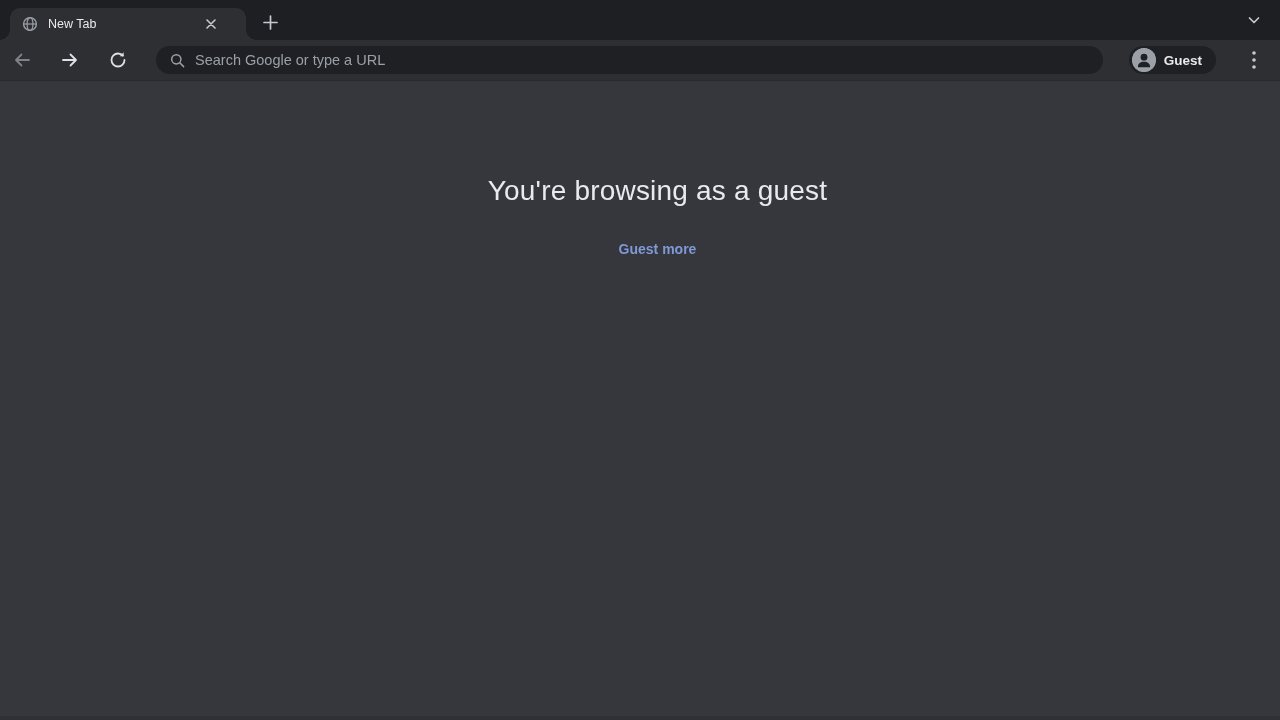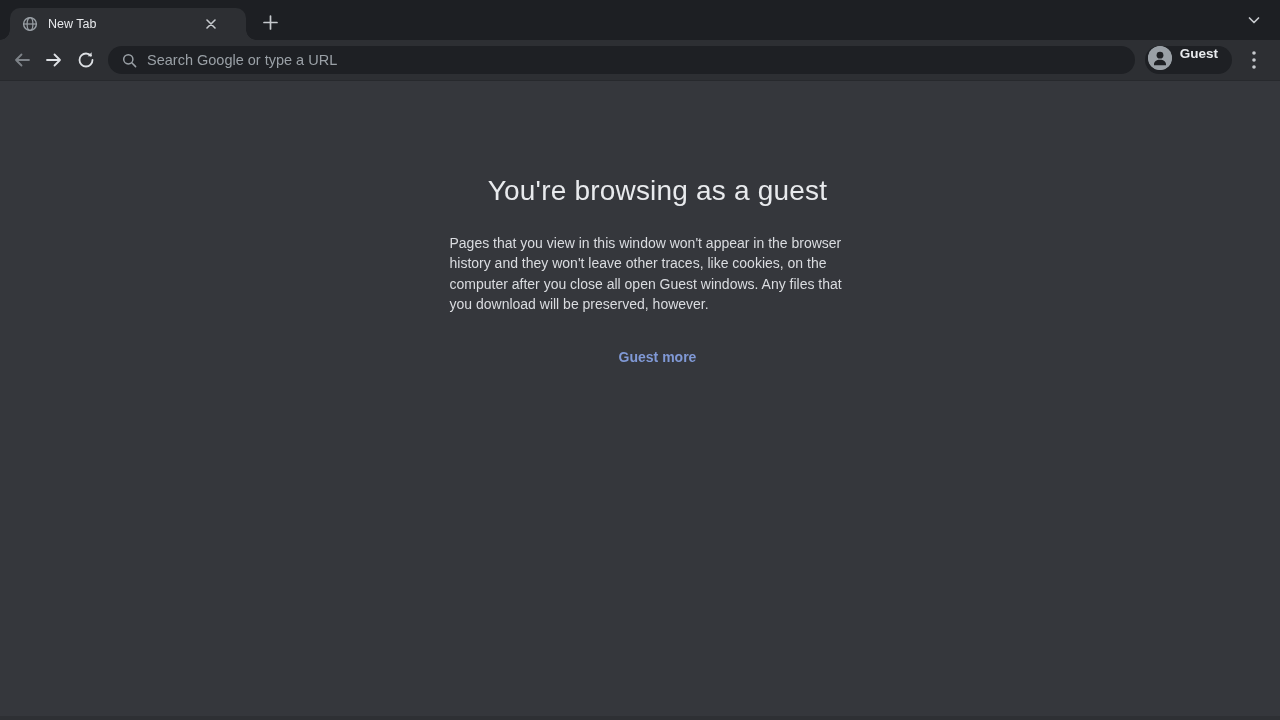--- a/index.html
+++ b/index.html
@@ -93,20 +93,21 @@
     cursor:pointer;
   }
   
   .toolbar{
     height:40px;
     background:var(--toolbar-bg);
     display:flex;
     align-items:center;
     padding:0 10px 0 6px;
     box-shadow:0 1px 0 rgba(0,0,0,.25);
+    gap:16px;
   }
   .nav-btn{
     width:32px;height:32px;
     border:none;background:transparent;
     display:flex;align-items:center;justify-content:center;
     border-radius:50%;
     cursor:pointer;
     flex:0 0 auto;
   }
   .omnibox{
@@ -127,21 +128,21 @@
     font-size:14.5px;
     margin-left:10px;
     font-family:"Liberation Sans","DejaVu Sans",sans-serif;
   }
   .omnibox-input::placeholder{color:var(--text-muted);opacity:1;}
   .guest-chip{
     height:28px;
     background:var(--field-bg);
     border:none;
     border-radius:15px;
-    display:flex;align-items:flex-start;
+    display:flex;align-items:center;
     padding:0 14px 0 3px;
     cursor:pointer;
     flex:0 0 auto;
   }
   .guest-avatar{
     width:24px;height:24px;
     border-radius:50%;
     background:#9aa0a6;
     display:flex;align-items:center;justify-content:center;
     margin-right:8px;
@@ -273,17 +274,16 @@
     <svg width="4" height="18" viewBox="0 0 4 18">
       <circle cx="2" cy="2" r="1.8" fill="#c6c9cd"></circle>
       <circle cx="2" cy="9" r="1.8" fill="#c6c9cd"></circle>
       <circle cx="2" cy="16" r="1.8" fill="#c6c9cd"></circle>
     </svg>
   </button>
 </nav>
 
 <main class="page">
   <h1 class="guest-heading">You're browsing as a guest</h1>
-  <p class="guest-body">Pages that you view in this window won't appear in the browser history and they won't leave other traces, like cookies, on the computer after you close all open Guest windows. Any files that you download will be preserved, however.</p>
   <a class="learn-more">Guest more</a>
 </main>
 
 <div class="bottom-edge"></div>
 
 </body></html>

